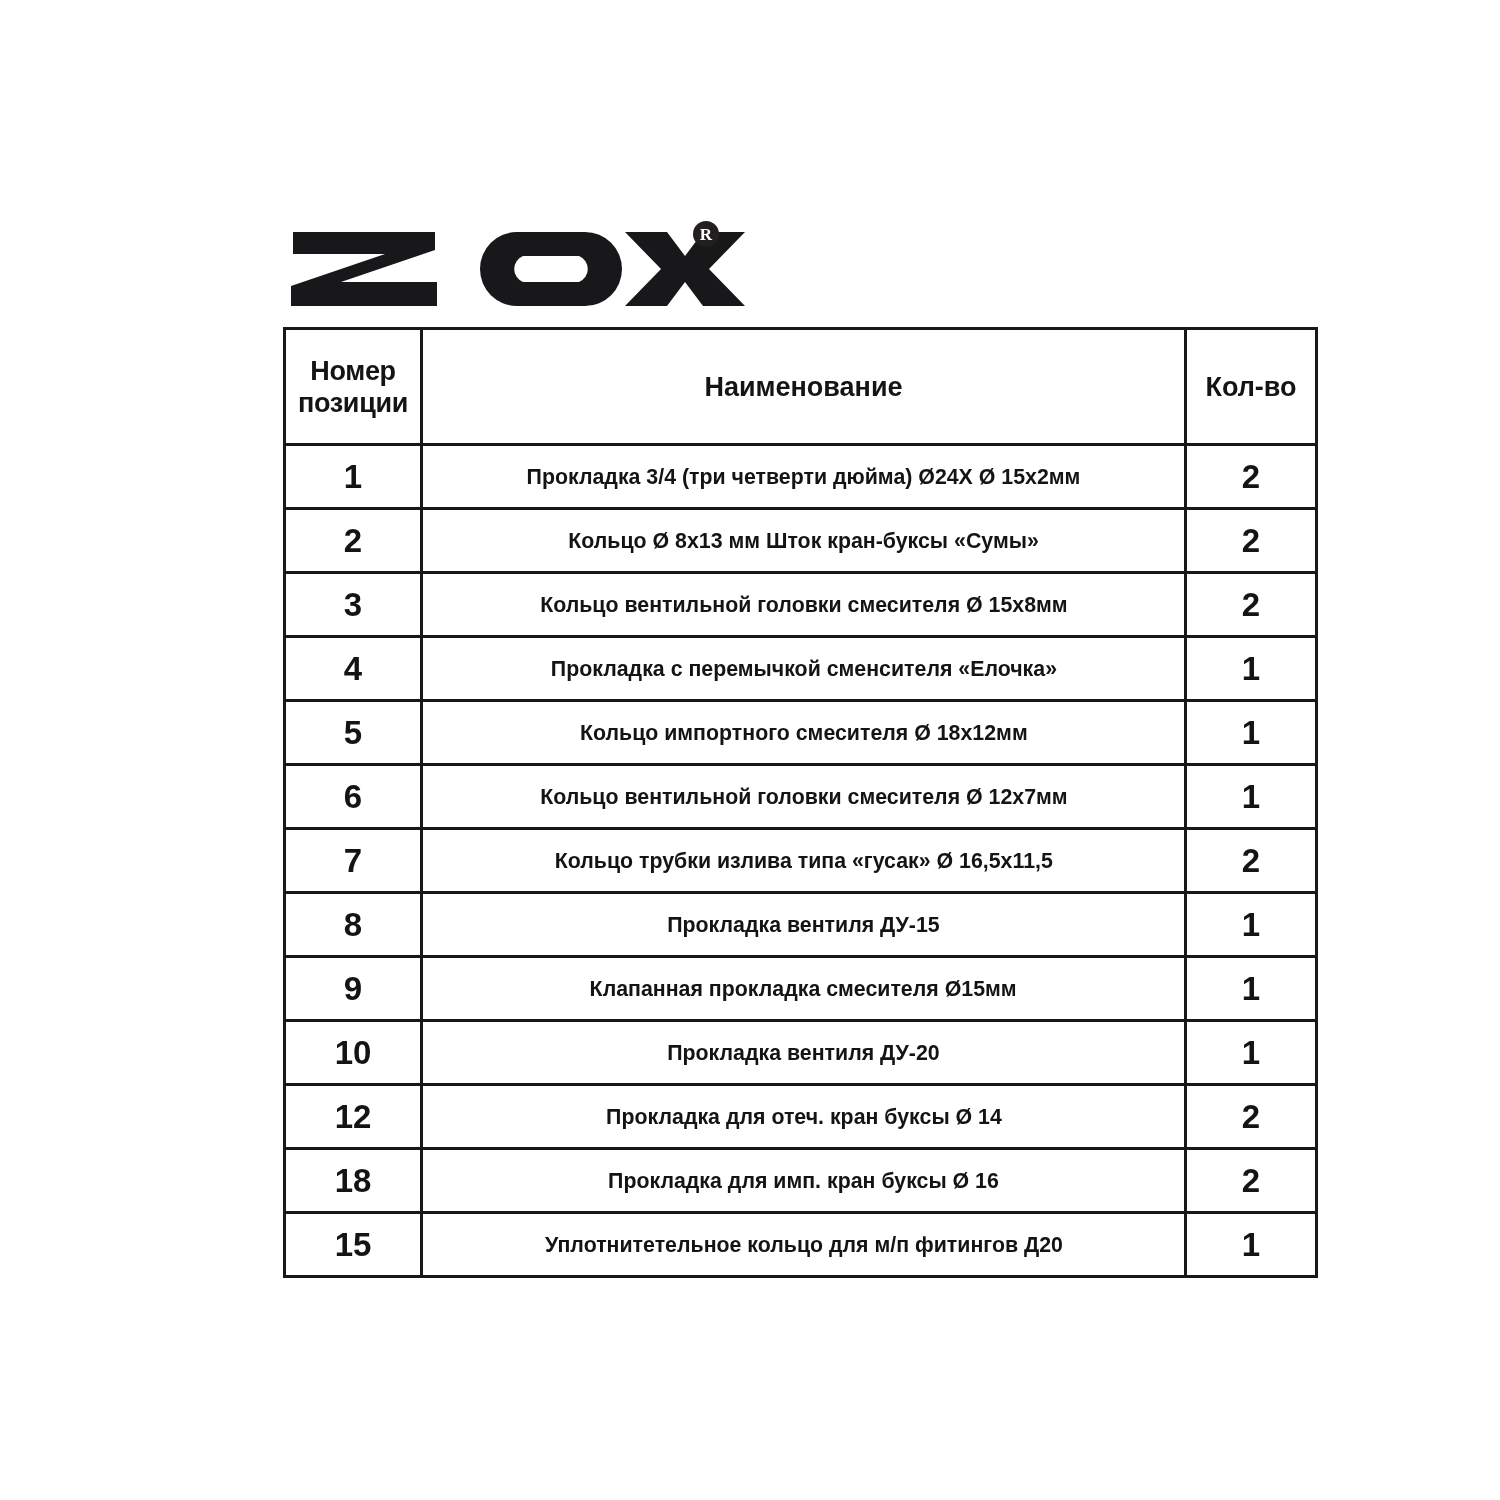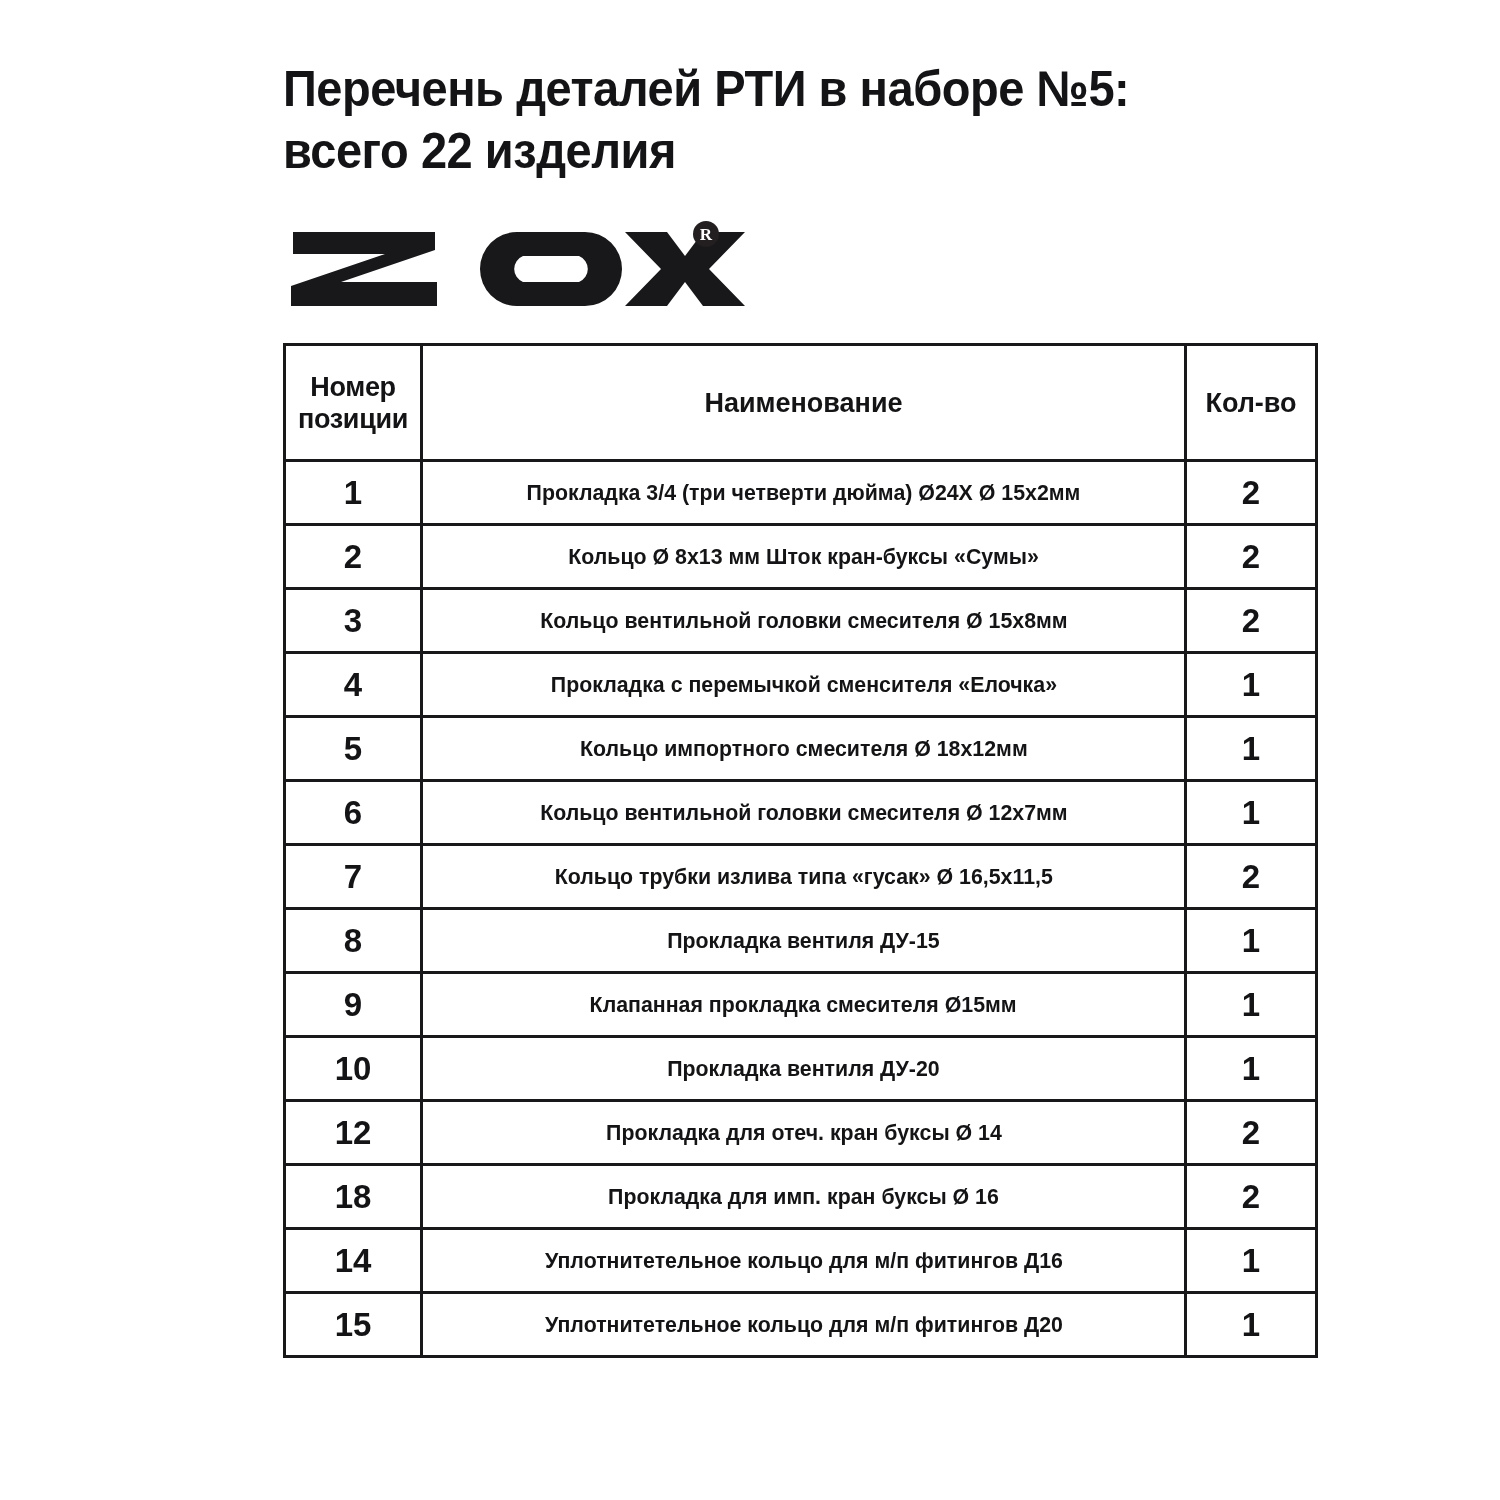--- a/index.html
+++ b/index.html
@@ -51,21 +51,21 @@
     height: 104px;
   }
   .logo-svg {
     display: block;
   }
 
   
   .parts-table {
     position: absolute;
     left: 283px;
-    top: 343px;
+    top: 327px;
     width: 1032px;
     border-collapse: collapse;
     table-layout: fixed;
     background: #a3a3a3;
   }
   .parts-table col.c-num   { width: 137px; }
   .parts-table col.c-name  { width: 764px; }
   .parts-table col.c-qty   { width: 131px; }
 
   .parts-table th,
@@ -123,24 +123,20 @@
     font-size: 33px;
     line-height: 36px;
     color: #141416;
   }
 </style>
 </head>
 <body>
 
 <div class="page">
 
-  <div class="title-block">
-    <div class="title-line">Перечень деталей РТИ в наборе №5:</div>
-    <div class="title-line">всего 22 изделия</div>
-  </div>
 
   <div class="logo-block">
     <svg class="logo-svg" width="470" height="104" viewBox="0 0 470 104">
 
       <path d="M8 16 H150 L150 34 L56 66 L152 66 L152 90 L6 90 L6 70 L100 38 L8 38 Z" fill="#18181a"></path>
 
       <path d="M232 16 H300 a37 37 0 0 1 0 74 H232 a37 37 0 0 1 0 -74 Z
                M238 40 a14 14 0 0 0 0 26 H294 a14 14 0 0 0 0 -26 Z" fill="#18181a" fill-rule="evenodd"></path>
 
       <path d="M340 16 H382 L400 40 L418 16 H460 L424 53 L460 90 H418 L400 66 L382 90 H340 L376 53 Z" fill="#18181a"></path>
@@ -218,25 +214,20 @@
         <td class="cell-num">12</td>
         <td class="cell-name"><span>Прокладка для отеч. кран буксы Ø 14</span></td>
         <td class="cell-qty">2</td>
       </tr>
       <tr>
         <td class="cell-num">18</td>
         <td class="cell-name"><span>Прокладка для имп. кран буксы Ø 16</span></td>
         <td class="cell-qty">2</td>
       </tr>
       <tr>
-        <td class="cell-num">14</td>
-        <td class="cell-name"><span>Уплотнитетельное кольцо для м/п фитингов Д16</span></td>
-        <td class="cell-qty">1</td>
-      </tr>
-      <tr>
         <td class="cell-num">15</td>
         <td class="cell-name"><span>Уплотнитетельное кольцо для м/п фитингов Д20</span></td>
         <td class="cell-qty">1</td>
       </tr>
     </tbody>
   </table>
 
 </div>
 
 </body></html>

